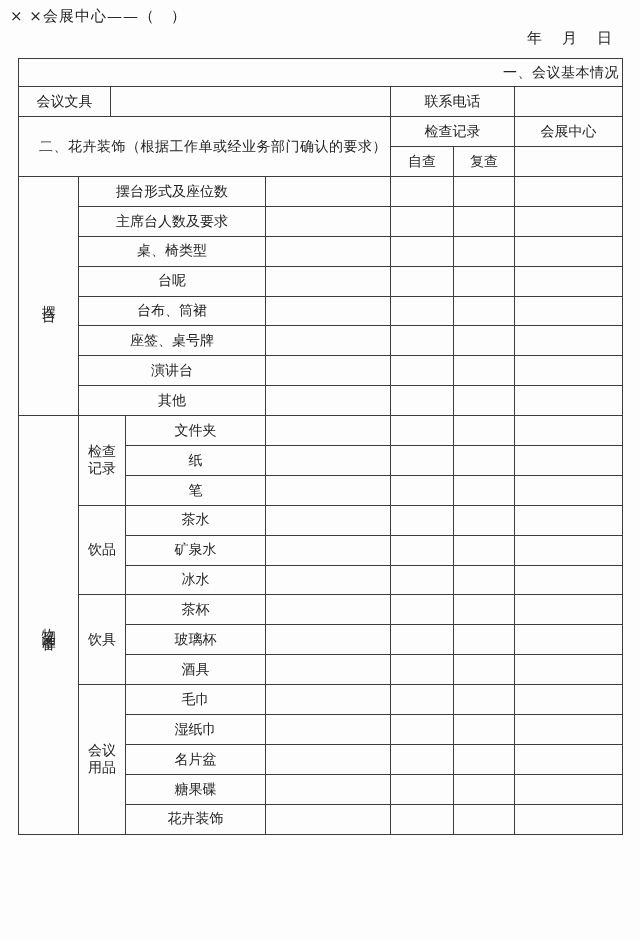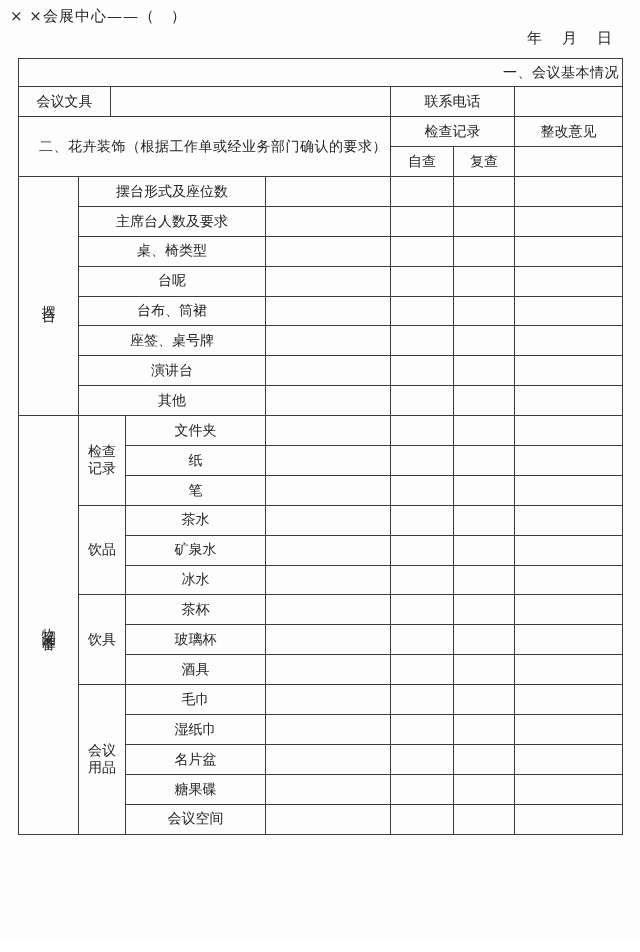--- a/index.html
+++ b/index.html
@@ -82,21 +82,21 @@
       <colgroup>
           <col style="width:372px">
           <col style="width:63px">
           <col style="width:61px">
           <col style="width:108px">
         </colgroup>
       <tbody>
           <tr class="r">
         <td class="sec-head" rowspan="2">二、花卉装饰（根据工作单或经业务部门确认的要求）</td>
         <td colspan="2">检查记录</td>
-        <td>整改意见</td>
+        <td>会展中心</td>
       </tr>
       <tr class="r">
         <td>自查</td>
         <td>复查</td>
         <td></td>
       </tr>
     </tbody>
       </table>
 
     <table>
@@ -259,21 +259,21 @@
             <td></td>
       </tr>
       <tr class="ri">
         <td>糖果碟</td>
         <td></td>
             <td></td>
             <td></td>
             <td></td>
       </tr>
       <tr class="ri">
-        <td>会议空间</td>
+        <td>花卉装饰</td>
         <td></td>
             <td></td>
             <td></td>
             <td></td>
       </tr>
     </tbody>
       </table>
 
   </div>
 </div>

